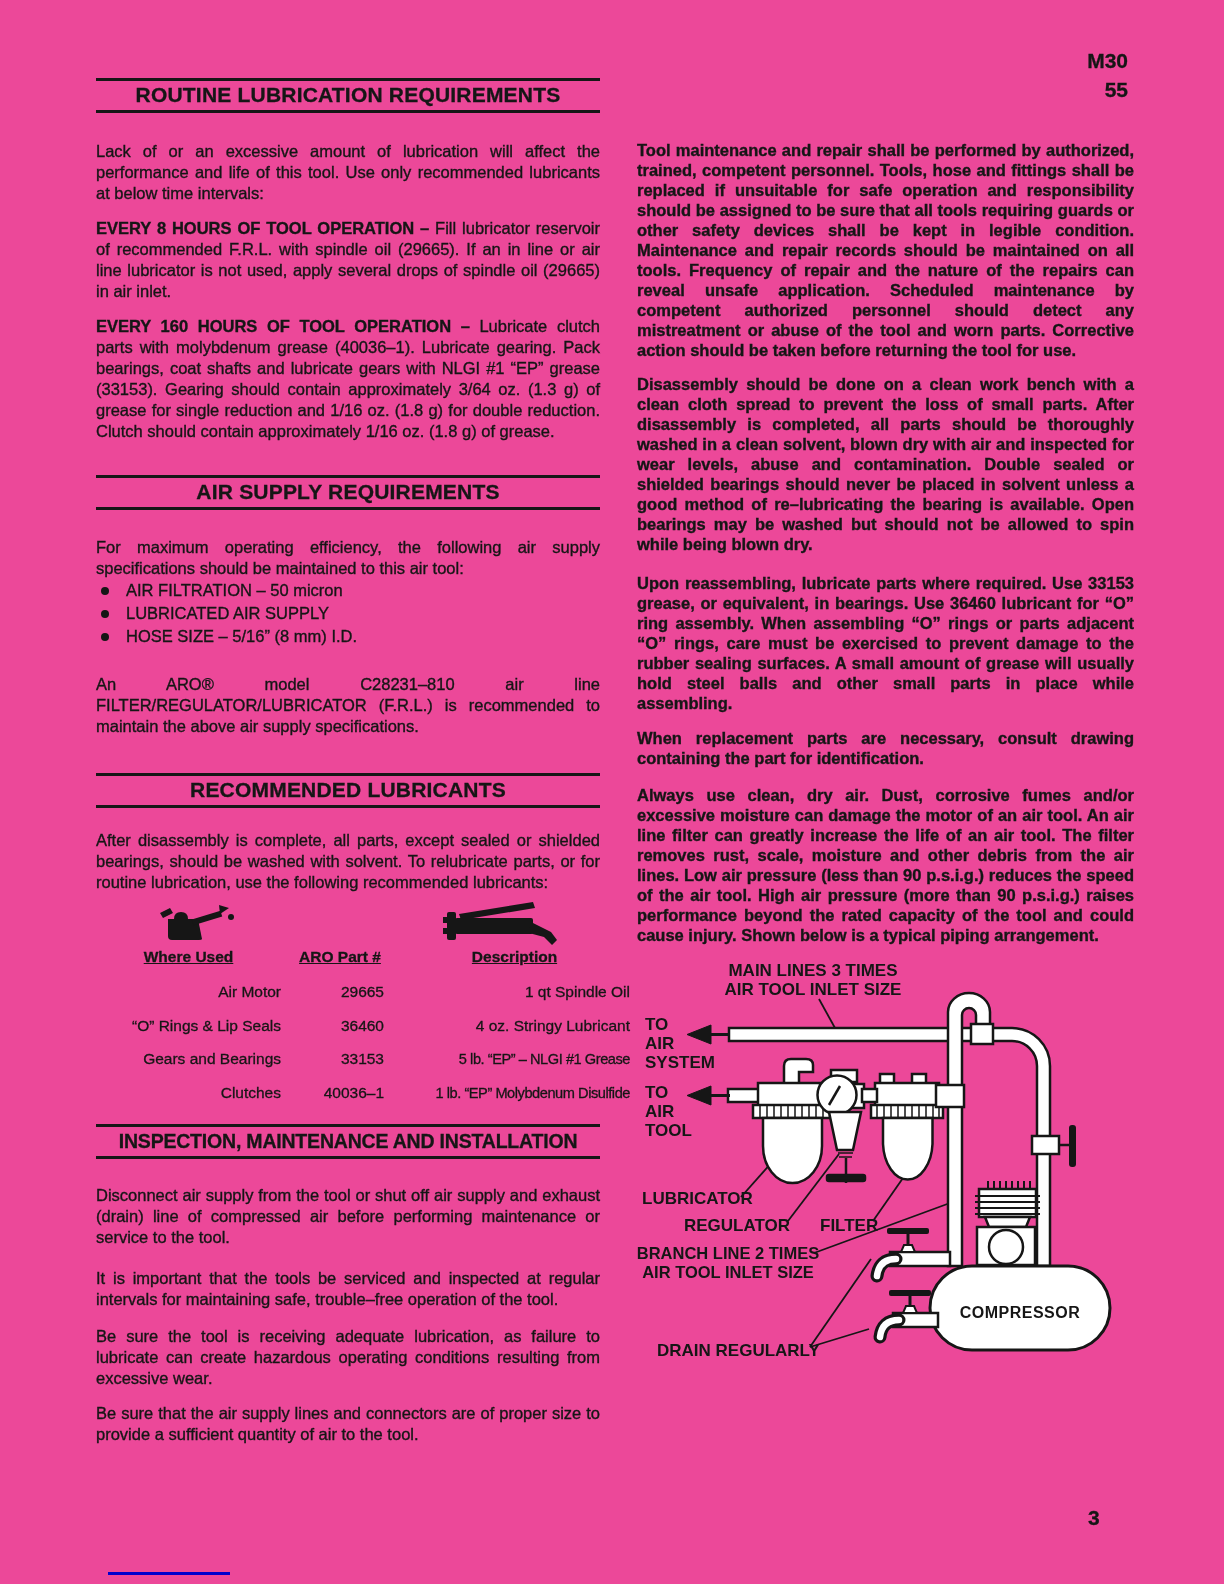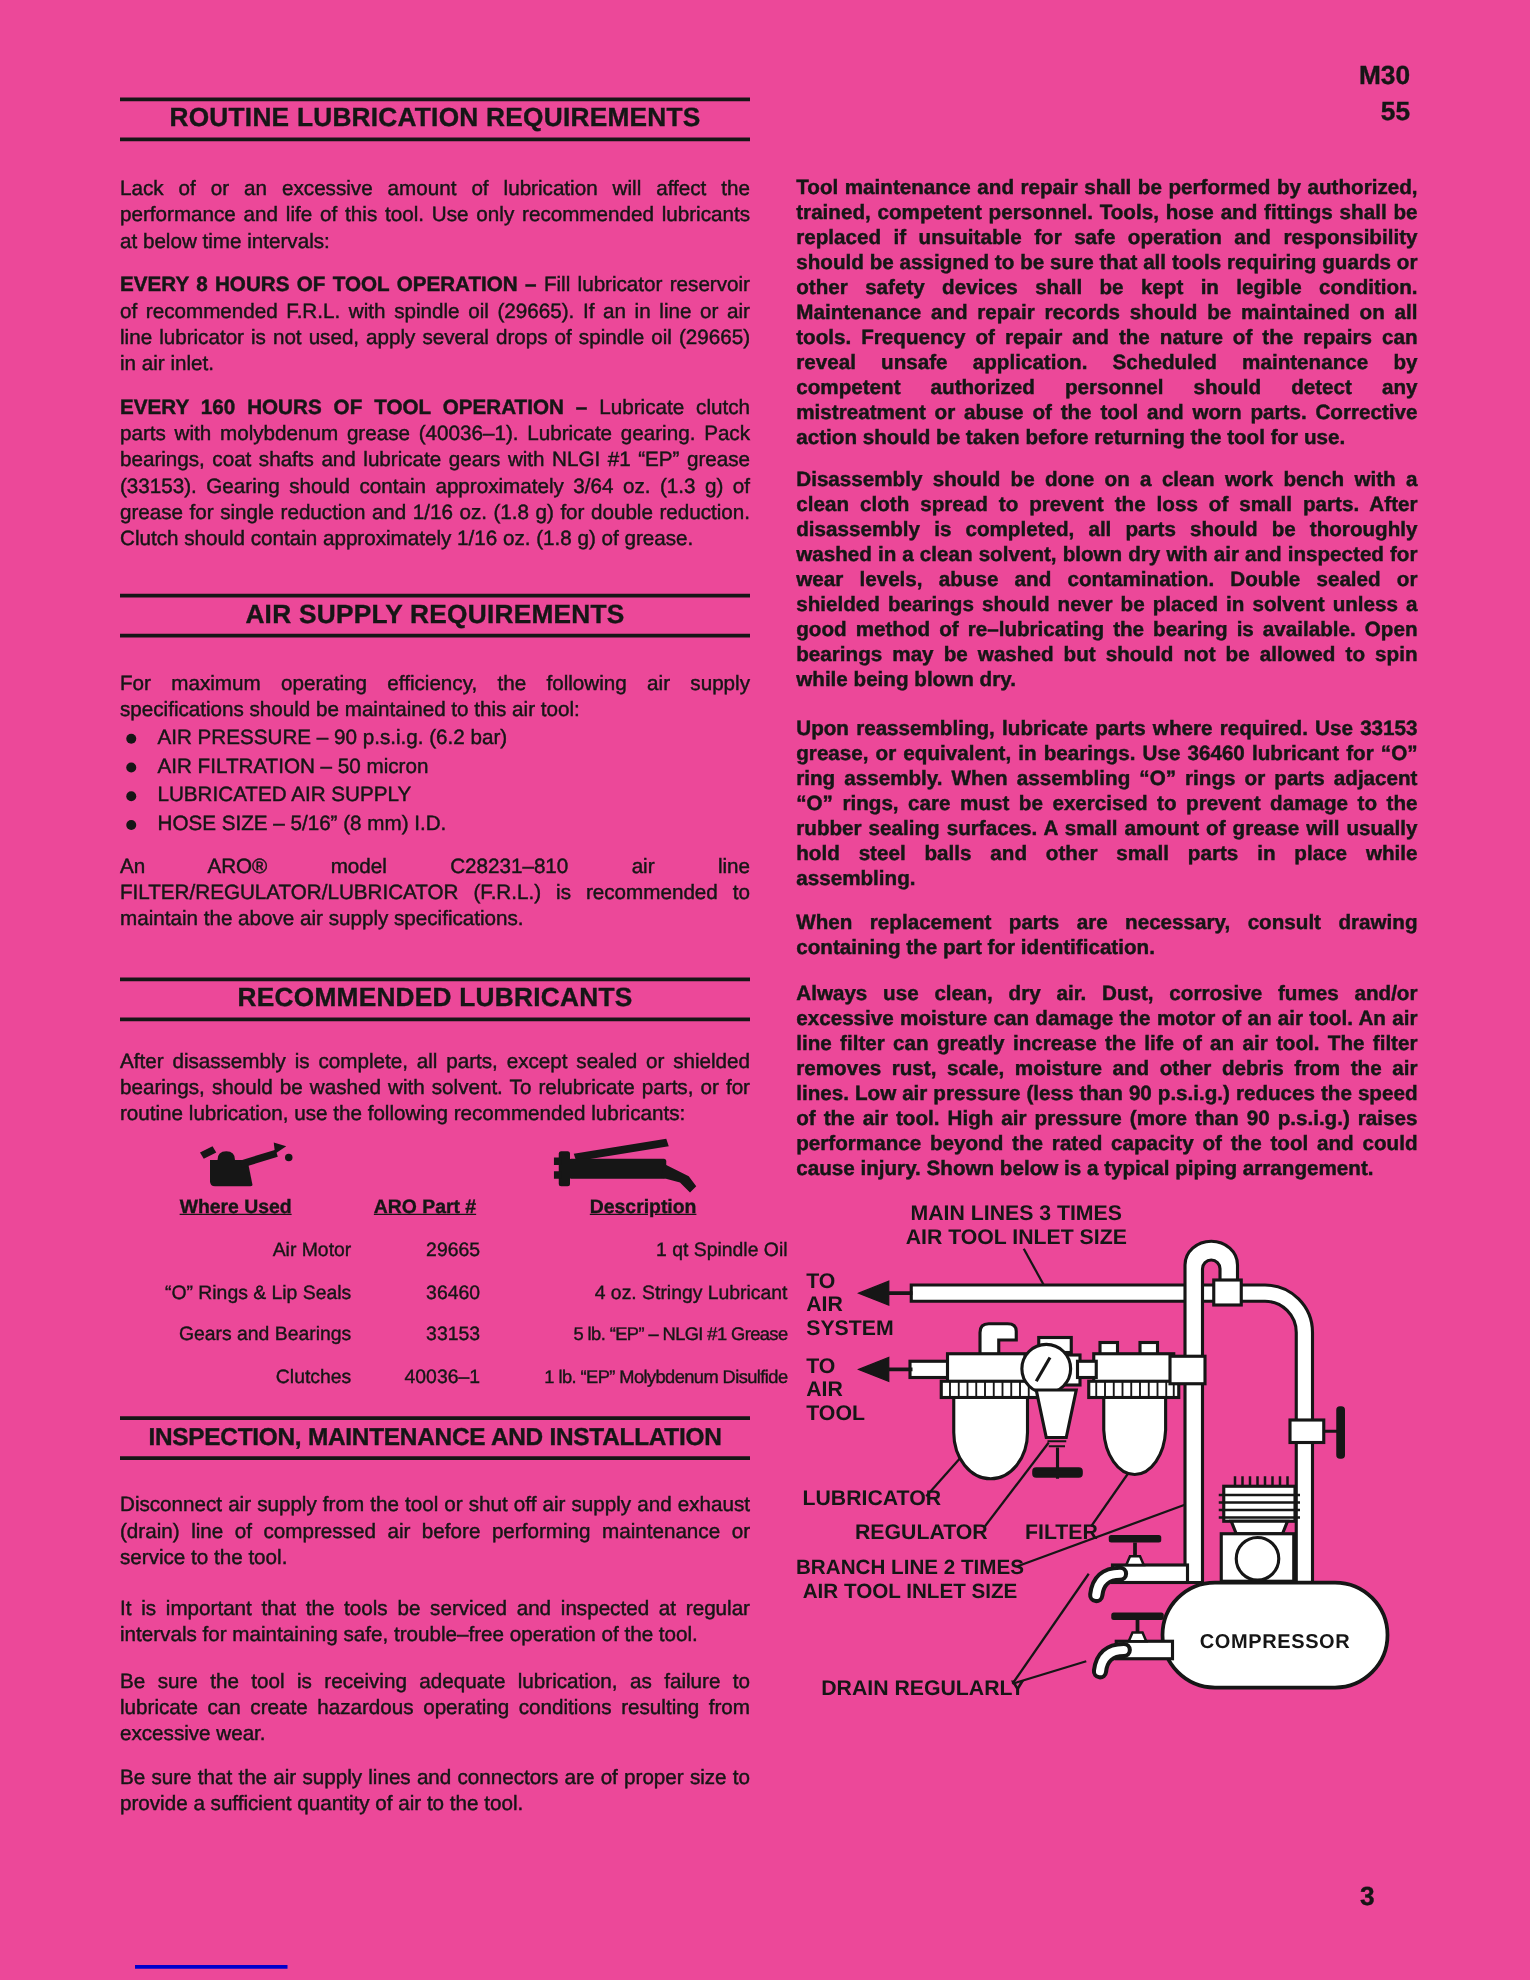--- a/index.html
+++ b/index.html
@@ -30,21 +30,21 @@
   .cell.fit{letter-spacing:-.45px;font-size:14.6px;}
   .doc-code{position:absolute;left:1050px;top:46px;width:78px;text-align:right;
             font-size:21px;font-weight:700;line-height:29px;-webkit-text-stroke:.3px #161616;}
   .page-num{position:absolute;left:1088px;top:1506px;font-size:21px;font-weight:700;
             -webkit-text-stroke:.3px #161616;}
   .footer-line{position:absolute;left:108px;top:1572px;width:122px;height:3px;background:#0000cc;}
   .diagram{position:absolute;left:630px;top:948px;}
   .diagram text{font-family:"Liberation Sans",sans-serif;font-weight:700;fill:#161616;}
   .m14{margin-top:14px;}.m16{margin-top:16px;}.m20{margin-top:20px;}.m22{margin-top:22px;}
   .m26{margin-top:26px;}.m27{margin-top:27px;}.m28{margin-top:28px;}.m33{margin-top:33px;}
-  .m36{margin-top:36px;}.m13{margin-top:13px;}.m12{margin-top:12px;}
+  .m36{margin-top:36px;}.m13{margin-top:13px;}.m12{margin-top:26px;}
   .m6{margin-top:6px;}.m4{margin-top:4px;gap:15px;}
 </style>
 </head>
 <body>
 
 <div class="page">
 
   <div class="doc-code">
     <div>M30</div>
     <div>55</div>
@@ -58,24 +58,20 @@
 
     <p class="body-p m14"><span class="lead">EVERY 8 HOURS OF TOOL OPERATION – </span><span>Fill lubricator reservoir of recommended F.R.L. with spindle oil (29665). If an in line or air line lubricator is not used, apply several drops of spindle oil (29665) in air inlet.</span></p>
 
     <p class="body-p m14"><span class="lead">EVERY 160 HOURS OF TOOL OPERATION – </span><span>Lubricate clutch parts with molybdenum grease (40036–1). Lubricate gearing. Pack bearings, coat shafts and lubricate gears with NLGI #1 “EP” grease (33153). Gearing should contain approximately 3/64 oz. (1.3 g) of grease for single reduction and 1/16 oz. (1.8 g) for double reduction. Clutch should contain approximately 1/16 oz. (1.8 g) of grease.</span></p>
 
     <div class="sec-title m33">AIR SUPPLY REQUIREMENTS</div>
 
     <p class="body-p m27">For maximum operating efficiency, the following air supply specifications should be maintained to this air tool:</p>
 
     <ul class="spec m13">
-      <li>
-          <span class="dot"></span>
-          <span>AIR PRESSURE – 90 p.s.i.g. (6.2 bar)</span>
-        </li>
       <li>
           <span class="dot"></span>
           <span>AIR FILTRATION – 50 micron</span>
         </li>
       <li>
           <span class="dot"></span>
           <span>LUBRICATED AIR SUPPLY</span>
         </li>
       <li>
           <span class="dot"></span>

